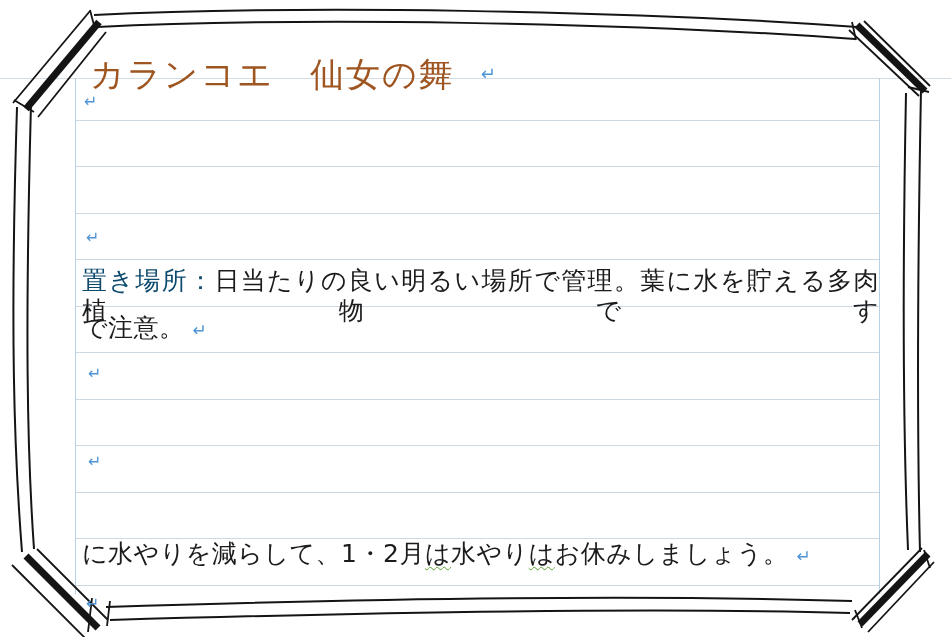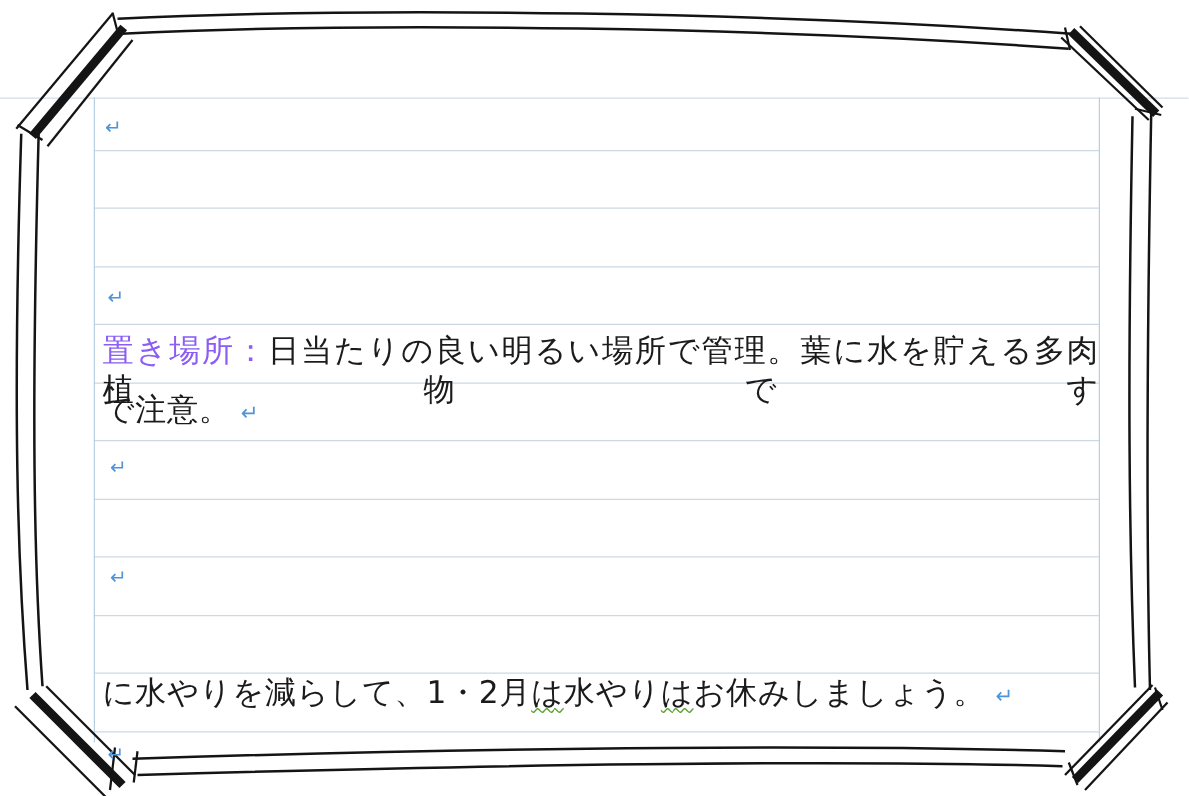--- a/index.html
+++ b/index.html
@@ -20,21 +20,21 @@
   .line{
     position:absolute;z-index:3;
     font-size:25px;line-height:30px;
     color:#1b1b1b;letter-spacing:0.5px;
     white-space:nowrap;
   }
   .just{white-space:normal;width:797px;text-align:justify;text-align-last:justify;}
   .title-line{
     font-size:34px;line-height:40px;color:#9e5520;letter-spacing:2px;
   }
-  .label{color:#8b5cf6;font-family:Liberation Serif, serif;}
+  .label{color:#0c4a6e;font-family:Liberation Serif, serif;}
   .mark{
     position:absolute;z-index:3;color:#4f94d4;font-size:16px;line-height:16px;
   }
   .eol{color:#4f94d4;font-size:17px;margin-left:8px;letter-spacing:0;}
   .title-eol{font-size:18px;margin-left:26px;vertical-align:6px;}
   .wavy{
     text-decoration-line:underline;
     text-decoration-style:wavy;
     text-decoration-color:#5aa332;
     text-decoration-thickness:1px;
@@ -95,20 +95,23 @@
       <path d="M110,601 L107,626" stroke-width="1.8"></path>
 
       <path d="M852,620 L922,548" stroke-width="1.8"></path>
       <path d="M868,632 L934,562" stroke-width="1.8"></path>
       <path d="M860,624 L928,554" stroke-width="7"></path>
       <path d="M855,610 L862,628" stroke-width="1.8"></path>
       <path d="M924,550 L930,568" stroke-width="1.8"></path>
     </g>
   </svg>
 
+  <div class="line title-line" style="left:90px;top:54px">
+    <span>カランコエ　仙女の舞</span><span class="eol title-eol">↵</span>
+  </div>
   <span class="mark" style="left:84px;top:94px">↵</span>
 
   <span class="mark" style="left:86px;top:230px">↵</span>
 
   <div class="line just" style="left:82px;top:266px">
     <span class="label">置き場所：</span><span>日当たりの良い明るい場所で管理。葉に水を貯える多肉植物です</span>
   </div>
   <div class="line" style="left:82px;top:313px">
     <span>で注意。</span><span class="eol">↵</span>
   </div>

